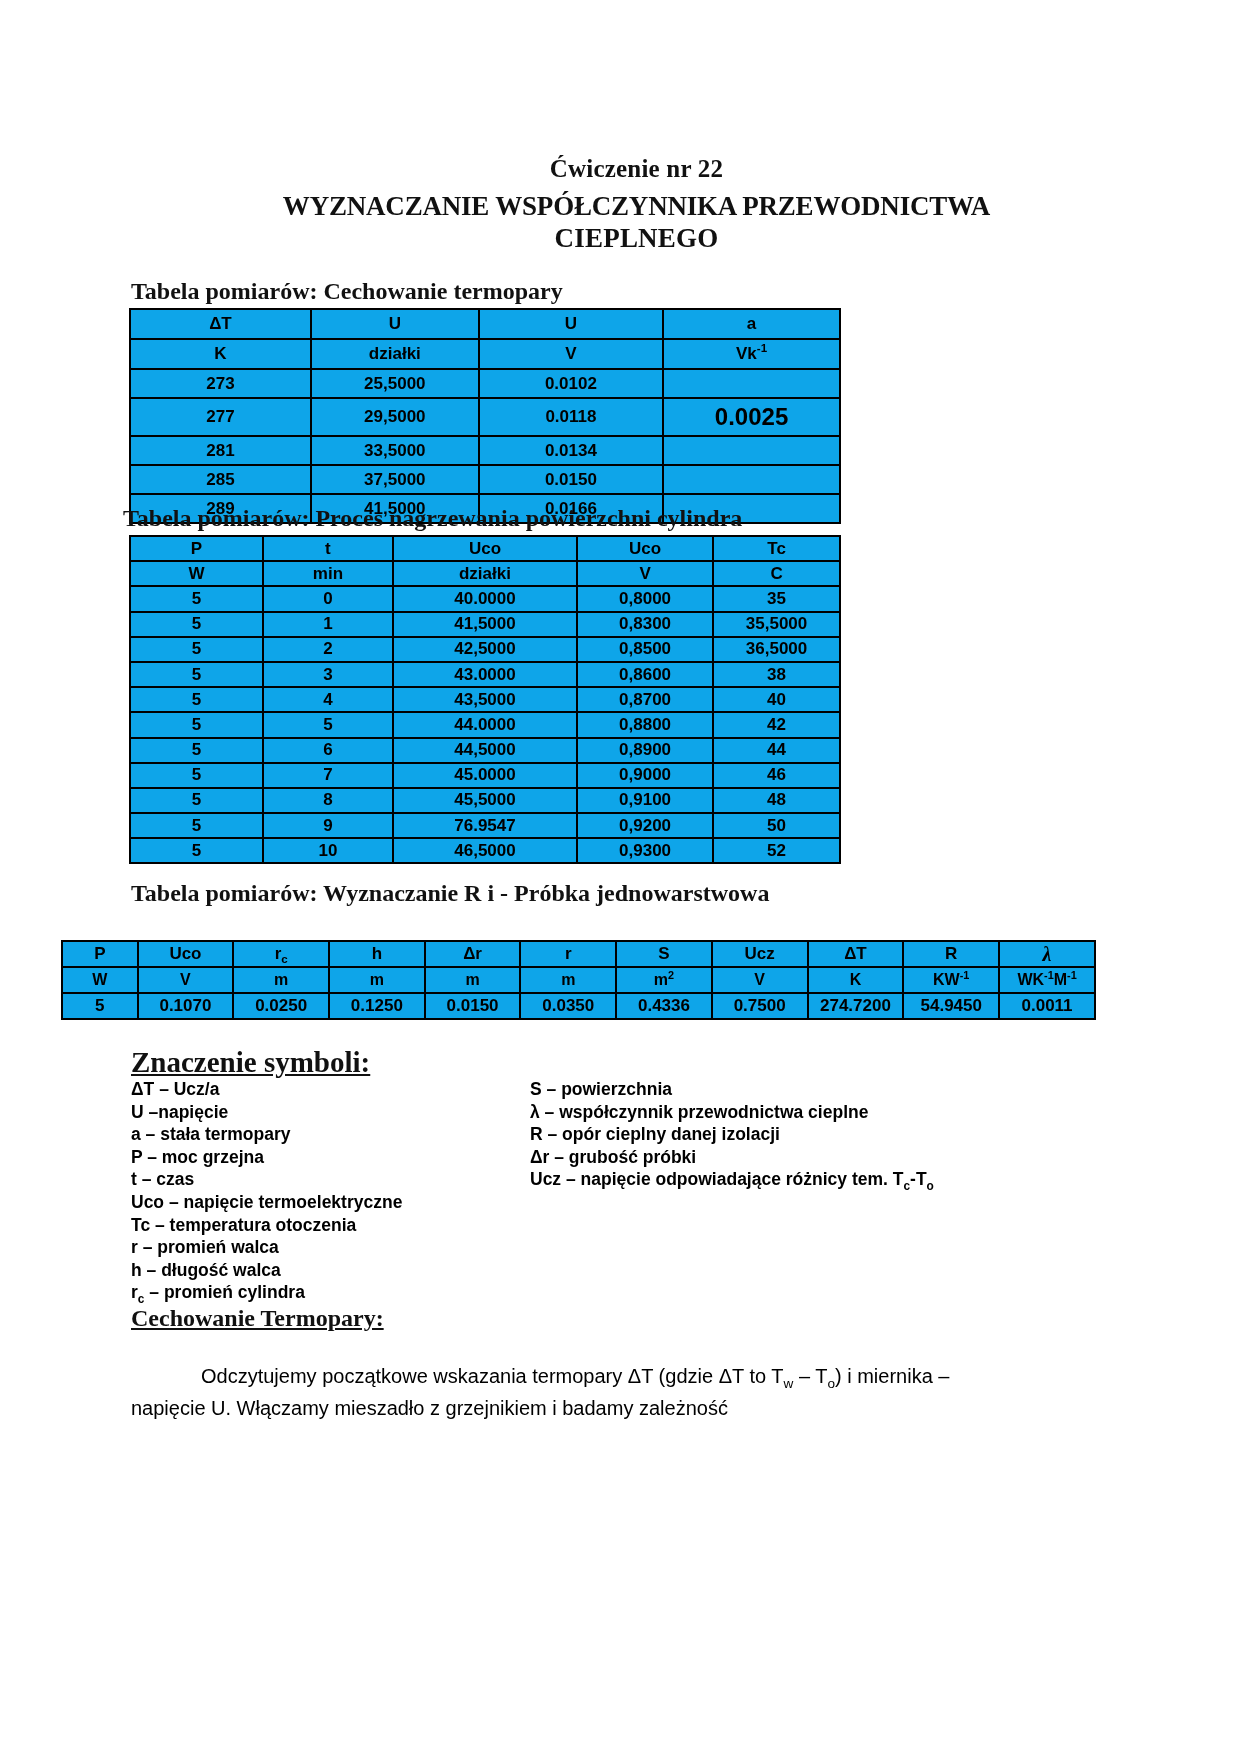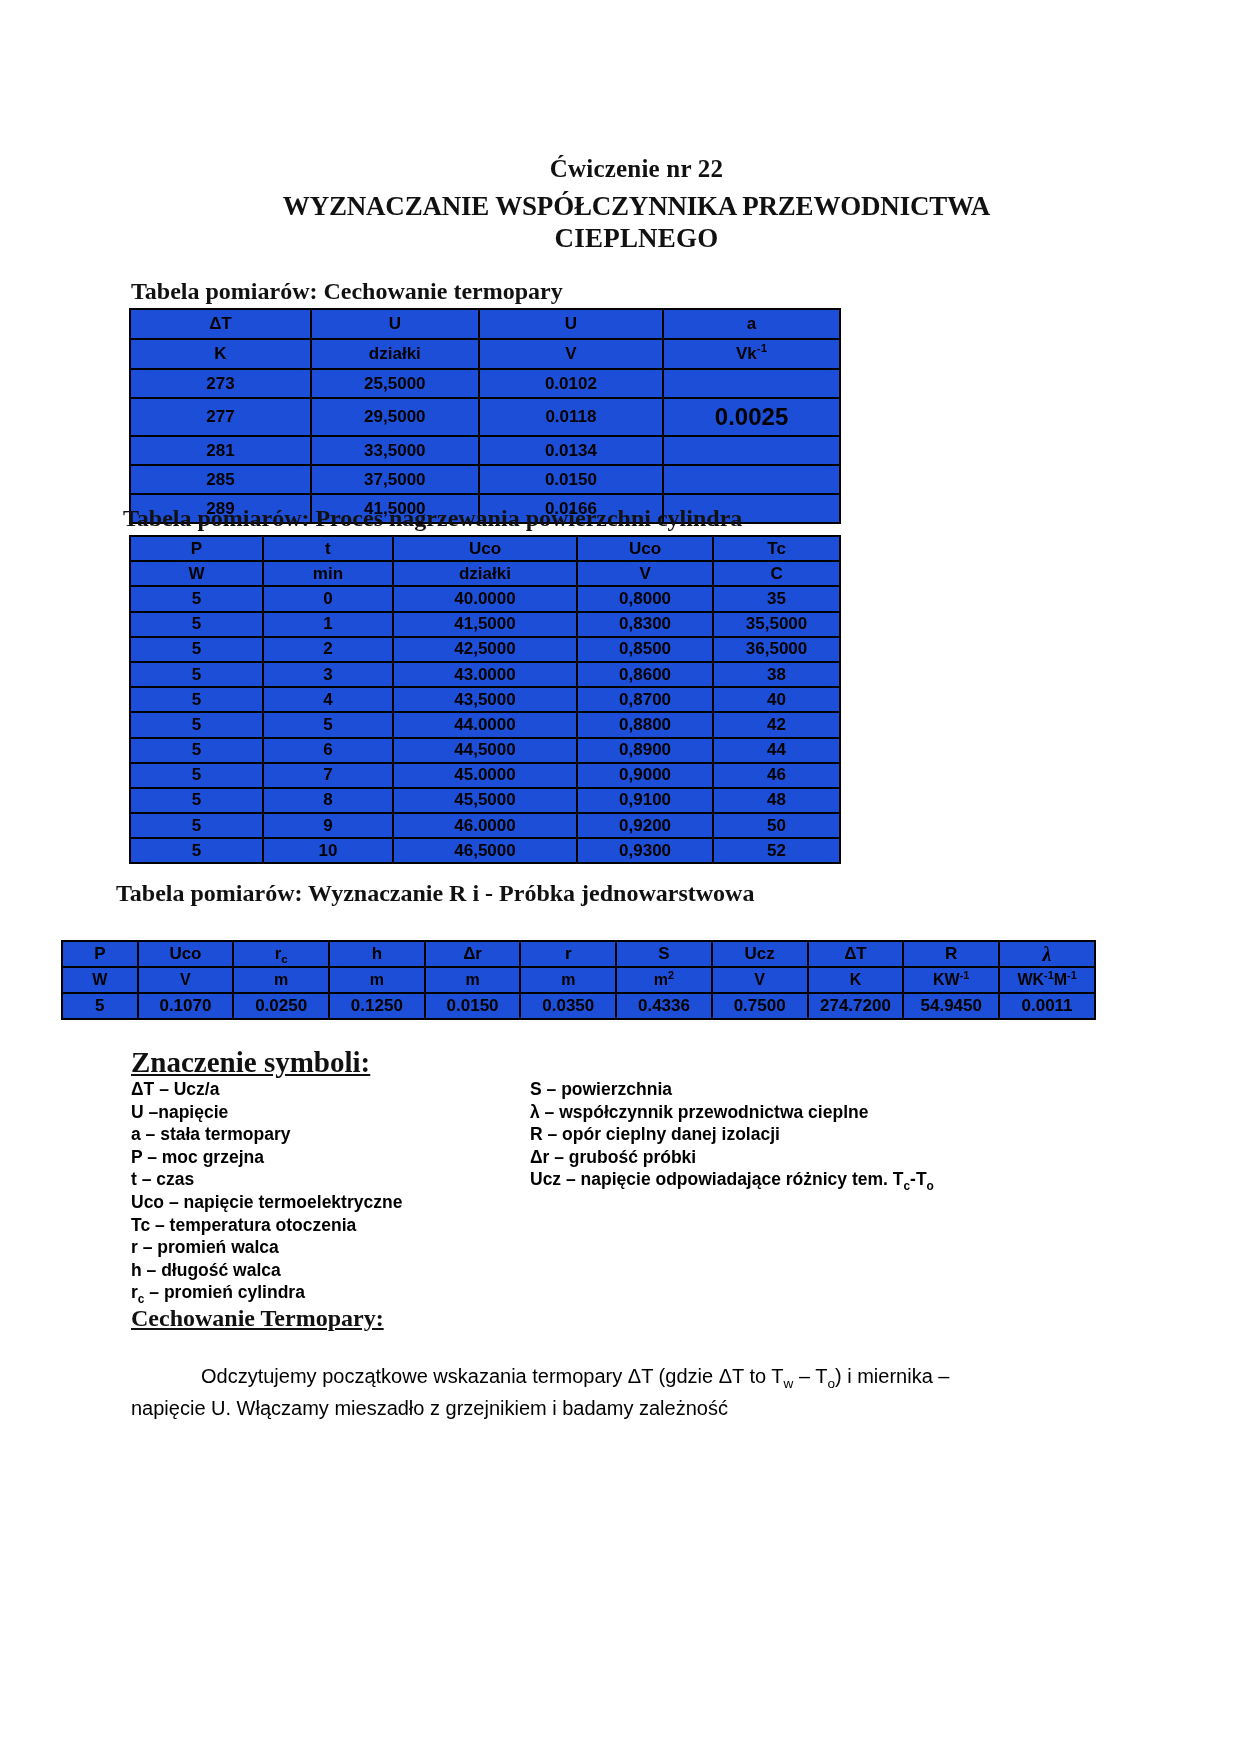--- a/index.html
+++ b/index.html
@@ -59,21 +59,21 @@
     color: #111;
     white-space: nowrap;
   }
 
   
   table.dt {
     position: absolute;
     border-collapse: collapse;
     font-family: "Liberation Sans", sans-serif;
     font-weight: bold;
-    background: #1d4ed8;
+    background: #0ea5e9;
   }
   table.dt td, table.dt th {
     border: 2px solid #000;
     text-align: center;
     vertical-align: middle;
     padding: 0;
     font-weight: bold;
     color: #000;
   }
 
@@ -307,35 +307,35 @@
         <tr>
           <td class="c0">5</td>
           <td class="c1">8</td>
           <td class="c2">45,5000</td>
           <td class="c3">0,9100</td>
           <td class="c4">48</td>
         </tr>
         <tr>
           <td class="c0">5</td>
           <td class="c1">9</td>
-          <td class="c2">46.0000</td>
+          <td class="c2">76.9547</td>
           <td class="c3">0,9200</td>
           <td class="c4">50</td>
         </tr>
         <tr>
           <td class="c0">5</td>
           <td class="c1">10</td>
           <td class="c2">46,5000</td>
           <td class="c3">0,9300</td>
           <td class="c4">52</td>
         </tr>
       </tbody>
   </table>
 
-  <div class="caption" style="left:116px; top:880px;">Tabela pomiarów: Wyznaczanie R i   - Próbka jednowarstwowa</div>
+  <div class="caption" style="left:131px; top:880px;">Tabela pomiarów: Wyznaczanie R i   - Próbka jednowarstwowa</div>
 
   <table id="table3" class="dt">
     <tbody>
       <tr id="t3-sym">
           <td class="colfirst">P</td>
           <td class="col">Uco</td>
           <td class="col">r<sub>c</sub></td>
           <td class="col">h</td>
           <td class="col">Δr</td>
           <td class="col">r</td>

